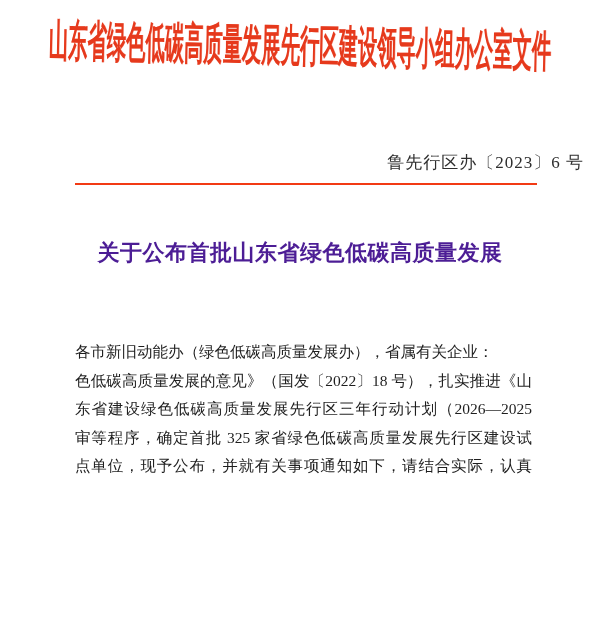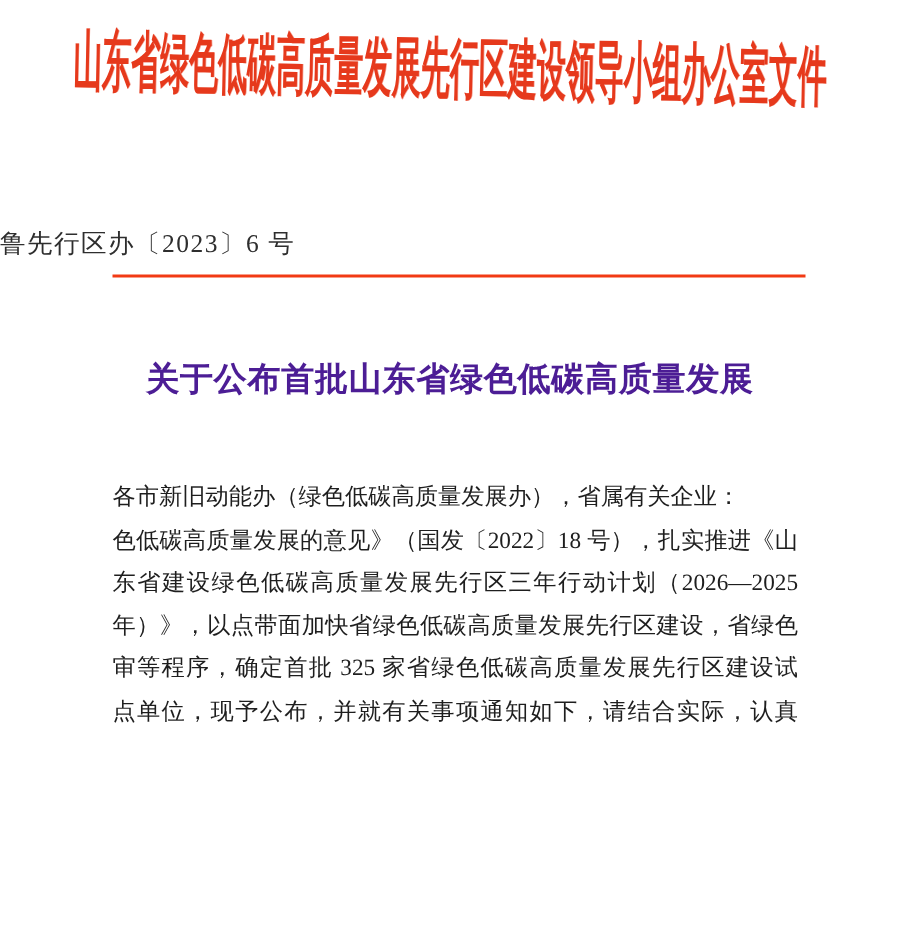--- a/index.html
+++ b/index.html
@@ -34,21 +34,21 @@
     white-space: nowrap;
     transform: rotate(1.2deg) scale(0.46, 1.04);
     transform-origin: center center;
     text-shadow: 1px 0 0 rgba(230, 57, 28, 0.45);
   }
   .docnum {
     position: absolute;
     top: 151px;
     left: 0;
     width: 584px;
-    text-align: left;
+    text-align: right;
     font-size: 17px;
     color: #2e2e2e;
     letter-spacing: 1px;
   }
   .divider {
     position: absolute;
     top: 183px;
     left: 75px;
     width: 462px;
     height: 2px;
@@ -61,21 +61,21 @@
     width: 600px;
     text-align: center;
     font-size: 22px;
     line-height: 29px;
     font-weight: 700;
     color: #4c1d95;
     letter-spacing: 0.5px;
   }
   .body-block {
     position: absolute;
-    top: 318px;
+    top: 338px;
     left: 75px;
     width: 457px;
     font-size: 15.5px;
     line-height: 28.6px;
     color: #1e1e1e;
   }
   .line {
     text-align: justify;
     text-align-last: justify;
   }
@@ -98,18 +98,17 @@
   <div class="divider"></div>
 
   <div class="title">
     <div>关于公布首批山东省绿色低碳高质量发展</div>
   </div>
 
   <div class="body-block">
     <div class="line flush">各市新旧动能办（绿色低碳高质量发展办），省属有关企业：</div>
     <div class="line">色低碳高质量发展的意见》（国发〔2022〕18 号），扎实推进《山</div>
     <div class="line">东省建设绿色低碳高质量发展先行区三年行动计划（2026—2025</div>
-    <div class="line">年）》，以点带面加快省绿色低碳高质量发展先行区建设，省绿色</div>
     <div class="line">审等程序，确定首批 325 家省绿色低碳高质量发展先行区建设试</div>
     <div class="line">点单位，现予公布，并就有关事项通知如下，请结合实际，认真</div>
   </div>
 
 </div>
 
 </body></html>

